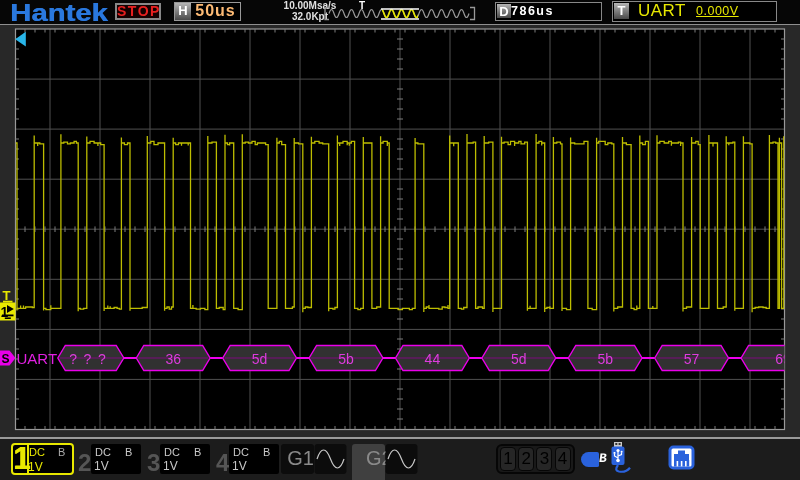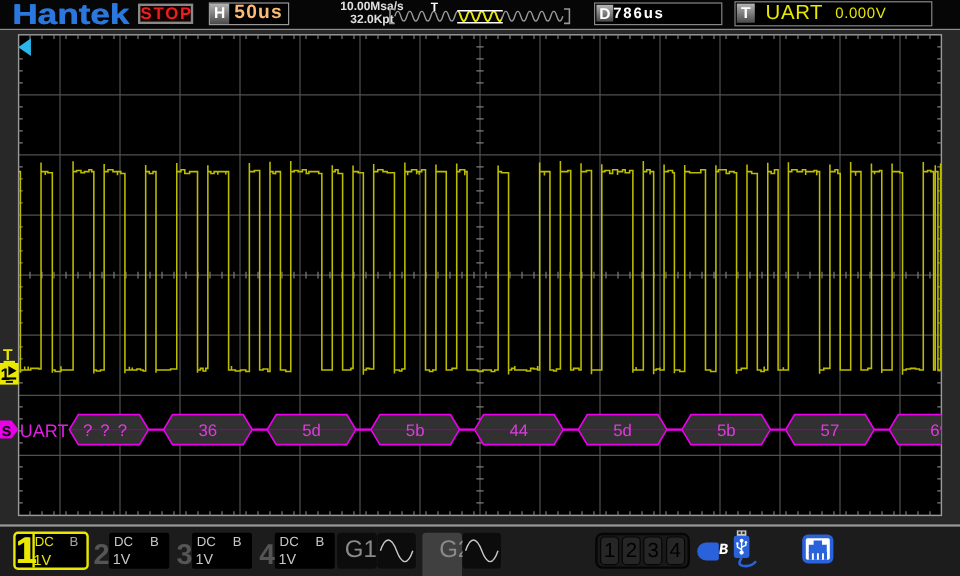--- a/index.html
+++ b/index.html
@@ -31,21 +31,21 @@
   <line x1="59" y1="19" x2="97" y2="19" stroke="#fff" stroke-width="1.3"></line>
   <text x="37" y="9" fill="#fff" font-size="10" font-weight="bold" font-family="Liberation Sans">T</text>
 </svg>
 <div class="abs" style="left:495px;top:1.5px;width:107px;height:19.5px;border:1.5px solid #888;background:#000;">
   <div class="abs" style="left:1px;top:1px;width:14px;height:14.5px;background:linear-gradient(#b5b5b5,#4a4a4a);color:#fff;font-weight:bold;font-size:13px;text-align:center;line-height:15px;">D</div>
   <div class="abs" style="left:15px;top:0;width:88px;height:16.5px;color:#fff;font-size:12.5px;font-weight:bold;letter-spacing:1.5px;text-align:left;line-height:16.5px;">786us</div>
 </div>
 <div class="abs" style="left:612px;top:1px;width:165px;height:20.5px;border:1.5px solid #888;background:#000;">
   <div class="abs" style="left:1px;top:1px;width:15px;height:15.5px;background:linear-gradient(#b5b5b5,#4a4a4a);color:#fff;font-weight:bold;font-size:13px;text-align:center;line-height:15px;">T</div>
   <div class="abs" style="left:25px;top:-1px;color:#e8e800;font-size:17px;letter-spacing:0.5px;">UART</div>
-  <div class="abs" style="left:83px;top:2px;color:#e8e800;font-size:12.5px;letter-spacing:0.5px;">0.000V</div>
+  <div class="abs" style="left:83px;top:2px;color:#e8e800;font-size:12.5px;letter-spacing:0.5px;text-decoration:underline;">0.000V</div>
 </div>
 
 <svg class="abs" style="left:0;top:25px;" width="800" height="413" viewBox="0 0 800 413">
 <rect x="15.5" y="4.0" width="769.0" height="400.5" fill="#000"></rect>
 <line x1="50" y1="4.0" x2="50" y2="404.5" stroke="#515151" stroke-width="1"></line>
 <line x1="100" y1="4.0" x2="100" y2="404.5" stroke="#515151" stroke-width="1"></line>
 <line x1="150" y1="4.0" x2="150" y2="404.5" stroke="#515151" stroke-width="1"></line>
 <line x1="200" y1="4.0" x2="200" y2="404.5" stroke="#515151" stroke-width="1"></line>
 <line x1="250" y1="4.0" x2="250" y2="404.5" stroke="#515151" stroke-width="1"></line>
 <line x1="300" y1="4.0" x2="300" y2="404.5" stroke="#515151" stroke-width="1"></line>

